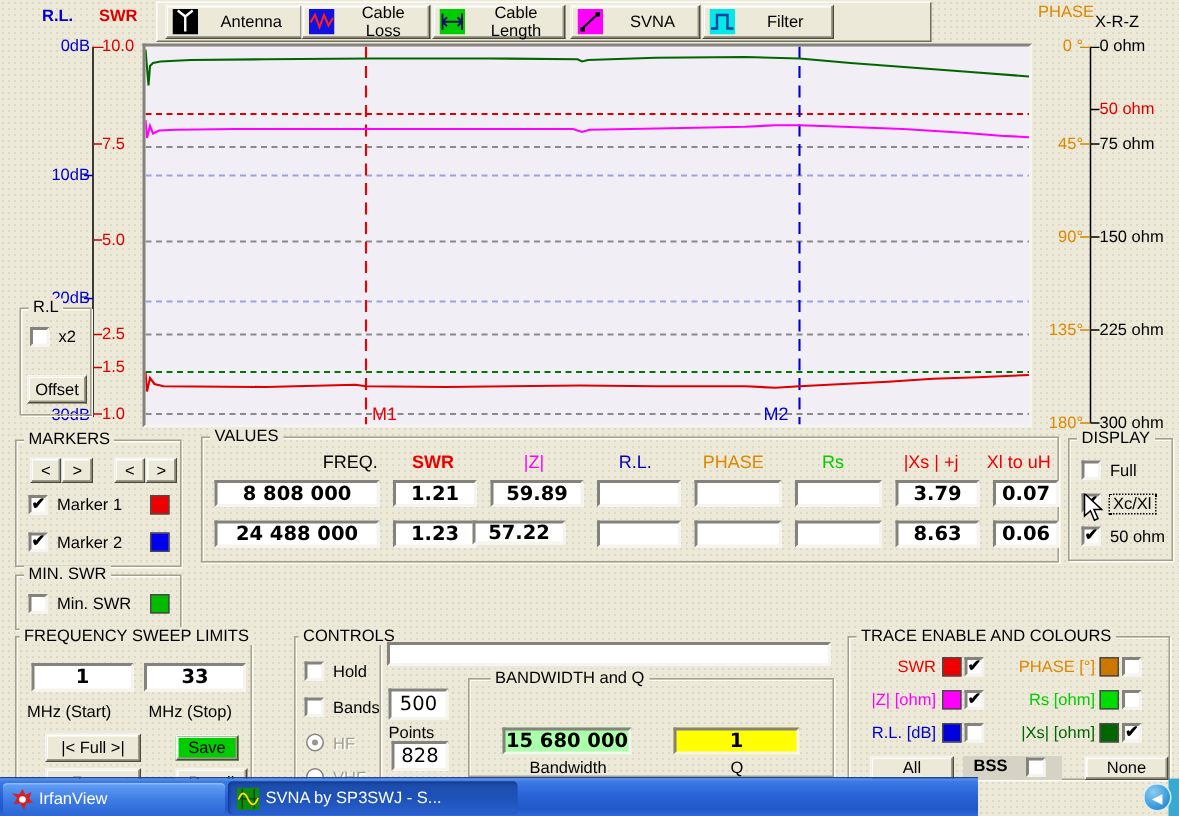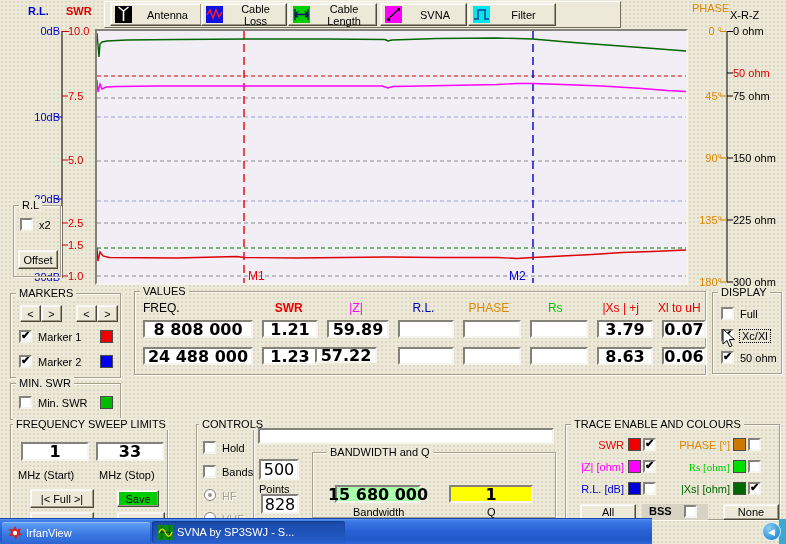--- a/index.html
+++ b/index.html
@@ -14,21 +14,21 @@
   
   .grp{position:absolute;border:1px solid #a39f8c;box-shadow:1px 1px 0 #fdfcf6, inset 1px 1px 0 #fdfcf6;background:transparent}
   .grp-title{position:absolute;top:-7px;left:5px;background:#ece9d8;padding:0 3px;white-space:nowrap;line-height:12px}
   
   .btn{position:absolute;background:#ece9d8;border:1px solid;border-color:#f6f4ee #4e4b3c #4e4b3c #f6f4ee;
     box-shadow:inset -1px -1px 0 #9d9a89,inset 1px 1px 0 #fff;
     display:flex;align-items:center;justify-content:center;cursor:default;white-space:nowrap}
   
   .field{position:absolute;background:#fff;border:2px solid;border-color:#84827a #f6f4ee #f6f4ee #84827a;
     display:flex;align-items:center;justify-content:center;
-    font-family:"DejaVu Sans",sans-serif;font-weight:bold;font-size:16px;white-space:nowrap}
+    font-family:"DejaVu Sans",sans-serif;font-weight:bold;font-size:13px;white-space:nowrap}
   .field.plain{font-weight:normal}
   
   .cb{position:absolute;width:13px;height:13px;background:#fff;border:2px solid;border-color:#84827a #f6f4ee #f6f4ee #84827a}
   .cb.on::after{content:"✔";position:absolute;left:0;top:-3px;font-size:11px;font-weight:bold;color:#000}
   
   .radio{position:absolute;width:12px;height:12px;border-radius:50%;background:#fff;border:1px solid #84827a}
   .radio.on::after{content:"";position:absolute;left:3px;top:3px;width:4px;height:4px;border-radius:50%;background:#9a978a}
   .swatch{position:absolute;width:13px;height:13px;border:1px solid #4a4a4a}
   .dis{color:#a5a18f;text-shadow:1px 1px 0 #fff}
   .focused{outline:1px dotted #000}
@@ -196,21 +196,21 @@
     <span class="abs" style="left:27px;top:37px">Marker 1</span>
     <span class="swatch" style="left: 89px; top: 36px; background: rgb(238, 0, 0);"></span>
     <span class="cb on" style="left:8px;top:61px"></span>
     <span class="abs" style="left:27px;top:62px">Marker 2</span>
     <span class="swatch" style="left: 89px; top: 61px; background: rgb(0, 0, 238);"></span>
   </div>
 
   <div class="grp" style="left:134px;top:291px;width:572px;height:84px">
     <span class="grp-title">VALUES</span>
     <div class="abs" style="left:8px;top:9px;width:558px;display:flex;gap:9px">
-      <span style="width: 110px; text-align: left; font-size: 12px; color: rgb(0, 0, 0);">FREQ.</span>
+      <span style="width: 110px; text-align: right; font-size: 12px; color: rgb(0, 0, 0);">FREQ.</span>
       <span style="width: 56px; text-align: center; font-size: 12px; font-weight: bold; color: rgb(238, 0, 0);">SWR</span>
       <span style="width: 62px; text-align: center; font-size: 12px; color: rgb(255, 0, 255);">|Z|</span>
       <span style="width: 56px; text-align: center; font-size: 12px; color: rgb(0, 0, 187);">R.L.</span>
       <span style="width: 58px; text-align: center; font-size: 12px; color: rgb(221, 136, 0);">PHASE</span>
       <span style="width: 58px; text-align: center; font-size: 12px; color: rgb(0, 204, 0);">Rs</span>
       <span style="width: 56px; text-align: center; font-size: 12px; color: rgb(238, 0, 0);">|Xs | +j</span>
       <span style="width: 44px; text-align: center; font-size: 12px; color: rgb(238, 0, 0);">Xl to uH</span>
     </div>
     <div class="field" style="left:8px;top:28px;width:110px;height:18px">8 808 000</div>
     <div class="field" style="left:127px;top:28px;width:56px;height:18px">1.21</div>
@@ -288,21 +288,21 @@
     <span class="grp-title">TRACE ENABLE AND COLOURS</span>
     <span class="abs ral nowrap" style="left: 0px; top: 14px; width: 58px; color: rgb(238, 0, 0);">SWR</span>
     <span class="swatch" style="left: 62px; top: 13px; background: rgb(238, 0, 0);"></span>
     <span class="cb on" style="left:77px;top:13px"></span>
     <span class="abs ral nowrap" style="left: 102px; top: 14px; width: 62px; color: rgb(221, 136, 0);">PHASE [°]</span>
     <span class="swatch" style="left: 167px; top: 13px; background: rgb(204, 119, 0);"></span>
     <span class="cb" style="left:182px;top:13px"></span>
     <span class="abs ral nowrap" style="left: 0px; top: 36px; width: 58px; color: rgb(255, 0, 255);">|Z| [ohm]</span>
     <span class="swatch" style="left: 62px; top: 35px; background: rgb(255, 0, 255);"></span>
     <span class="cb on" style="left:77px;top:35px"></span>
-    <span class="abs ral nowrap" style="left: 102px; top: 36px; width: 62px; color: rgb(0, 204, 0); font-family: Liberation Serif, serif;">Rs [ohm]</span>
+    <span class="abs ral nowrap" style="left: 102px; top: 36px; width: 62px; color: rgb(0, 204, 0);">Rs [ohm]</span>
     <span class="swatch" style="left: 167px; top: 35px; background: rgb(0, 221, 0);"></span>
     <span class="cb" style="left:182px;top:35px"></span>
     <span class="abs ral nowrap" style="left: 0px; top: 58px; width: 58px; color: rgb(0, 0, 204);">R.L. [dB]</span>
     <span class="swatch" style="left: 62px; top: 57px; background: rgb(0, 0, 221);"></span>
     <span class="cb" style="left:77px;top:57px"></span>
     <span class="abs ral nowrap" style="left: 102px; top: 58px; width: 62px; color: rgb(0, 102, 0);">|Xs| [ohm]</span>
     <span class="swatch" style="left: 167px; top: 57px; background: rgb(0, 102, 0);"></span>
     <span class="cb on" style="left:182px;top:57px"></span>
     <div class="btn" style="left:14px;top:79px;width:56px;height:16px">All</div>
     <div class="abs" style="left:76px;top:79px;width:66px;height:16px;background:#d6d2c4">

